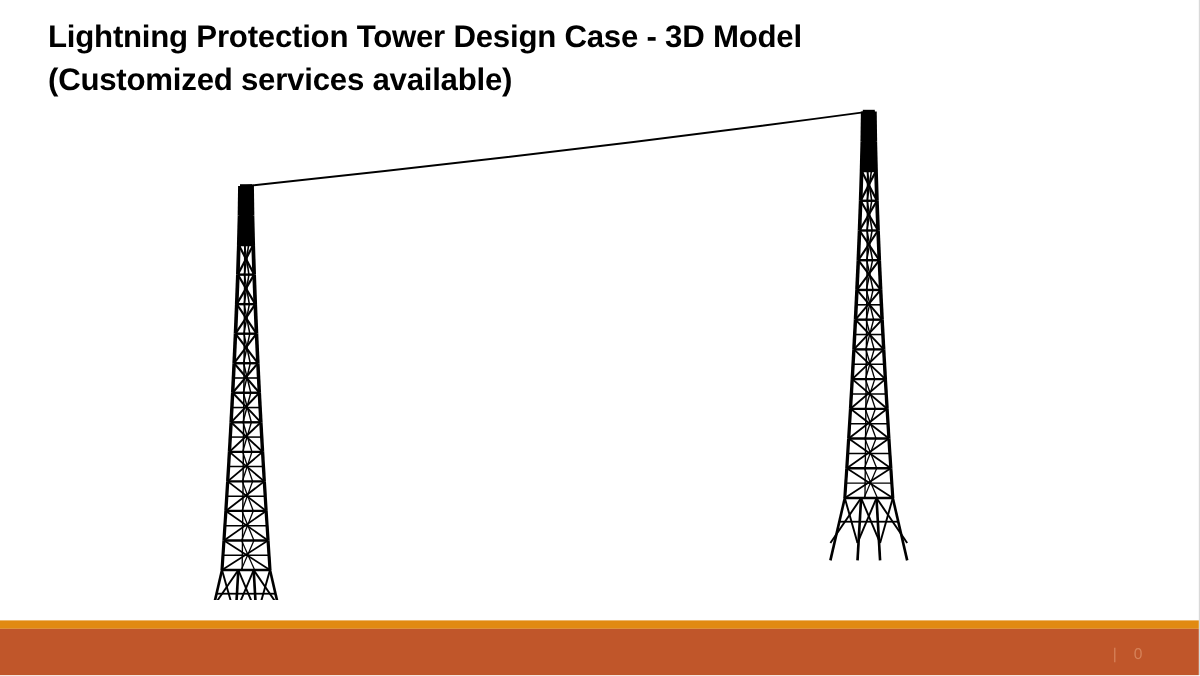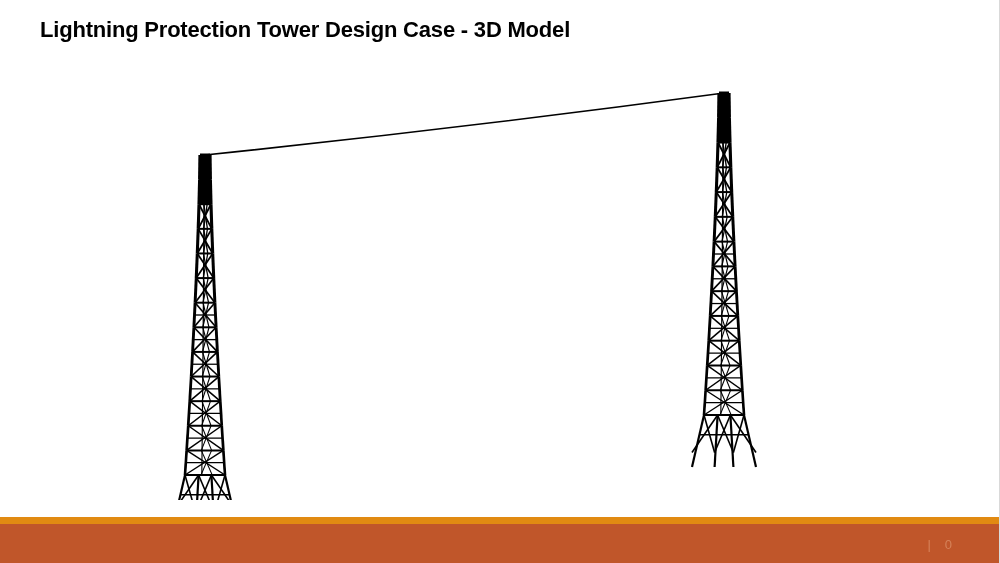--- a/index.html
+++ b/index.html
@@ -24,21 +24,21 @@
   
   #title-block {
     position: absolute;
     left: 40px;
     top: 12px;
     width: 800px;
   }
   .title-line {
     font-family: "Liberation Sans", sans-serif;
     font-weight: bold;
-    font-size: 22px;
+    font-size: 26px;
     line-height: 36px;
     color: #000000;
     letter-spacing: -0.2px;
     white-space: nowrap;
   }
 
   
   #illustration {
     position: absolute;
     left: 0;
@@ -92,20 +92,21 @@
     color: #d98a62;
   }
 </style>
 </head>
 <body>
 
 <div id="slide">
 
   <div id="title-block">
     <div class="title-line">Lightning Protection Tower Design Case - 3D Model</div>
+    <div class="title-line">(Customized services available)</div>
   </div>
 
   <div id="illustration">
     <svg id="tower-svg" viewBox="0 0 1000 430" xmlns="http://www.w3.org/2000/svg">
       <g id="shield-wire-group">
           <path d="M 205 85 Q 464.5 58 724 23" fill="none" stroke="#000000" stroke-width="1.6"></path>
         </g>
       <g id="left-tower-group">
           <line x1="200.00" y1="85.00" x2="199.64" y2="109.62" stroke="#000000" stroke-width="3.2" stroke-linecap="butt"></line>
           <line x1="210.00" y1="85.00" x2="210.36" y2="109.62" stroke="#000000" stroke-width="3.2" stroke-linecap="butt"></line>

